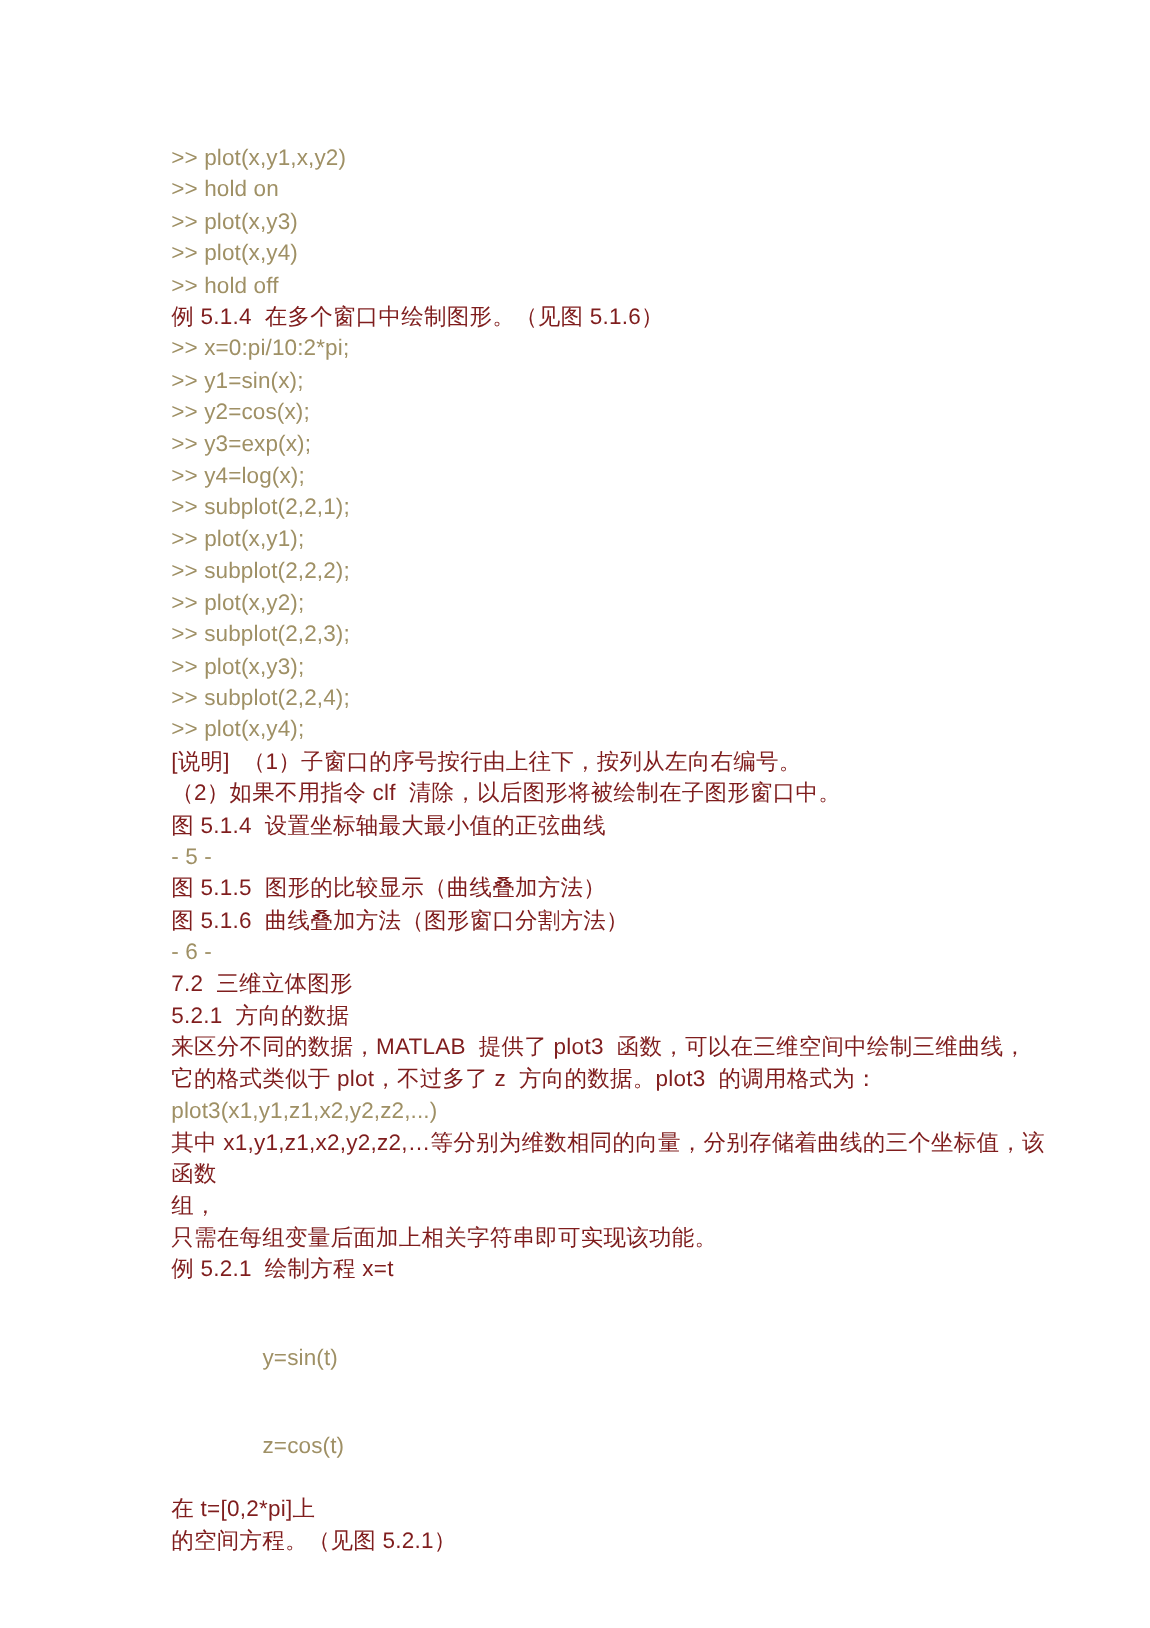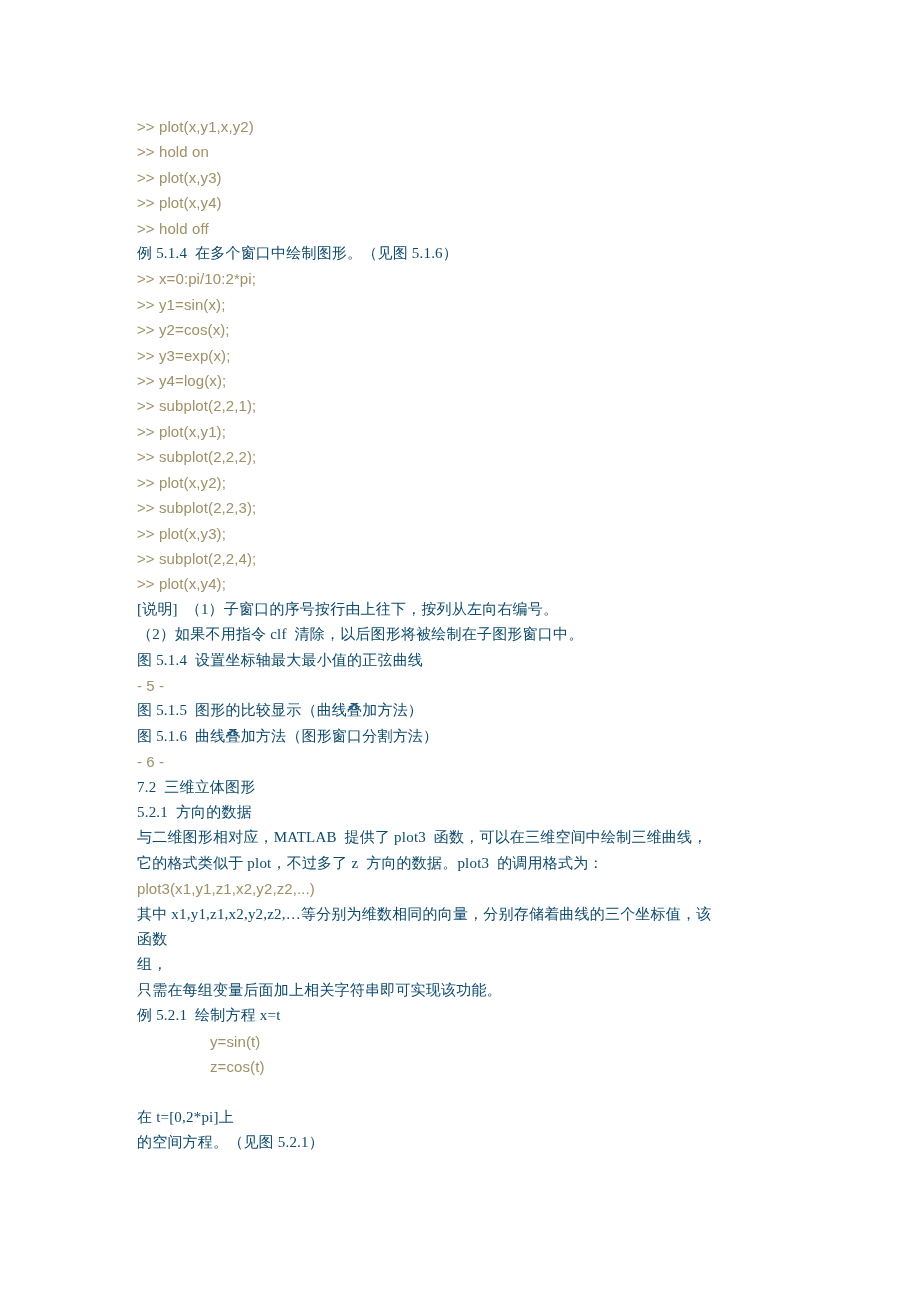--- a/index.html
+++ b/index.html
@@ -23,35 +23,35 @@
     height: 1302px;
     background: #ffffff;
   }
   #doc-body {
     position: absolute;
     left: 137px;
     top: 114px;
     width: 660px;
   }
   .line {
-    font-size: 15px;
+    font-size: 18px;
     line-height: 25.4px;
     color: #9f9065;
     white-space: pre;
     letter-spacing: 0.1px;
     font-family: "Liberation Sans", "DejaVu Sans", sans-serif;
     -webkit-font-smoothing: antialiased;
   }
   .line.cjk {
-    color: #0c4a6e;
+    color: #7f1d1d;
     letter-spacing: 0.2px;
-    font-family: Liberation Serif, serif;
   }
   .line.indent-1 {
     padding-left: 73px;
+    margin-top: 45px;
   }
   .line.blank {
     white-space: pre;
   }
   .line.blank::after { content: "\00a0"; }
 </style>
 </head>
 <body>
 
 <div id="page">
@@ -78,21 +78,21 @@
     <div class="line">&gt;&gt; plot(x,y4);</div>
     <div class="line cjk">[说明]  （1）子窗口的序号按行由上往下，按列从左向右编号。</div>
     <div class="line cjk">（2）如果不用指令 clf  清除，以后图形将被绘制在子图形窗口中。</div>
     <div class="line cjk">图 5.1.4  设置坐标轴最大最小值的正弦曲线</div>
     <div class="line">- 5 -</div>
     <div class="line cjk">图 5.1.5  图形的比较显示（曲线叠加方法）</div>
     <div class="line cjk">图 5.1.6  曲线叠加方法（图形窗口分割方法）</div>
     <div class="line">- 6 -</div>
     <div class="line cjk">7.2  三维立体图形</div>
     <div class="line cjk">5.2.1  方向的数据</div>
-    <div class="line cjk">与二维图形相对应，MATLAB  提供了 plot3  函数，可以在三维空间中绘制三维曲线，</div>
+    <div class="line cjk">来区分不同的数据，MATLAB  提供了 plot3  函数，可以在三维空间中绘制三维曲线，</div>
     <div class="line cjk">它的格式类似于 plot，不过多了 z  方向的数据。plot3  的调用格式为：</div>
     <div class="line">plot3(x1,y1,z1,x2,y2,z2,...)</div>
     <div class="line cjk">其中 x1,y1,z1,x2,y2,z2,…等分别为维数相同的向量，分别存储着曲线的三个坐标值，该</div>
     <div class="line cjk">函数</div>
     <div class="line cjk">组，</div>
     <div class="line cjk">只需在每组变量后面加上相关字符串即可实现该功能。</div>
     <div class="line cjk">例 5.2.1  绘制方程 x=t</div>
     <div class="line indent-1">y=sin(t)</div>
     <div class="line indent-1">z=cos(t)</div>
     <div class="line blank"></div>

